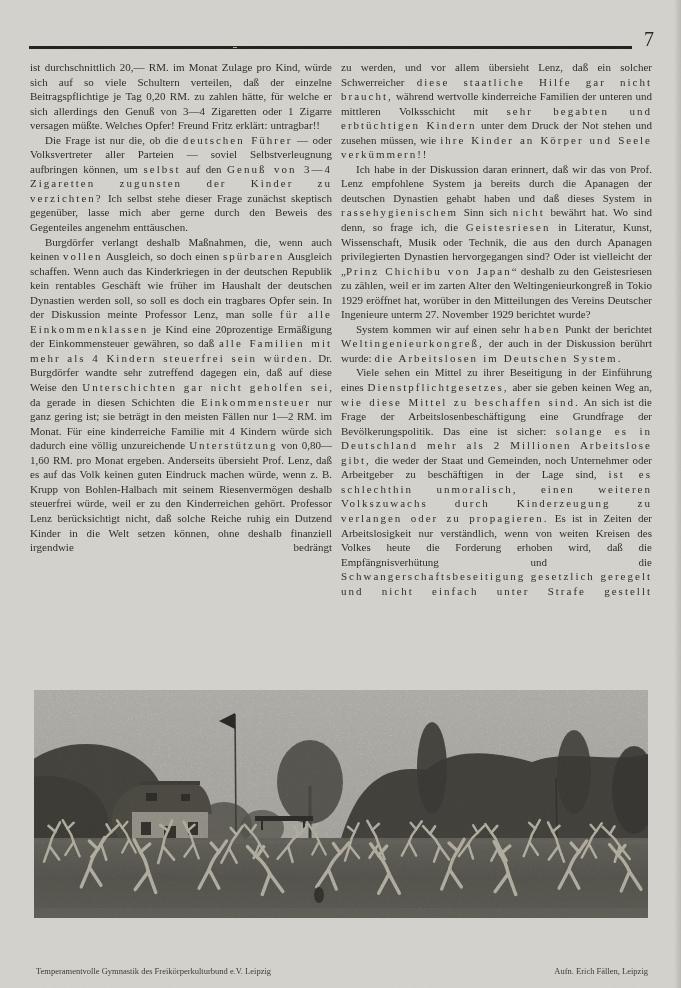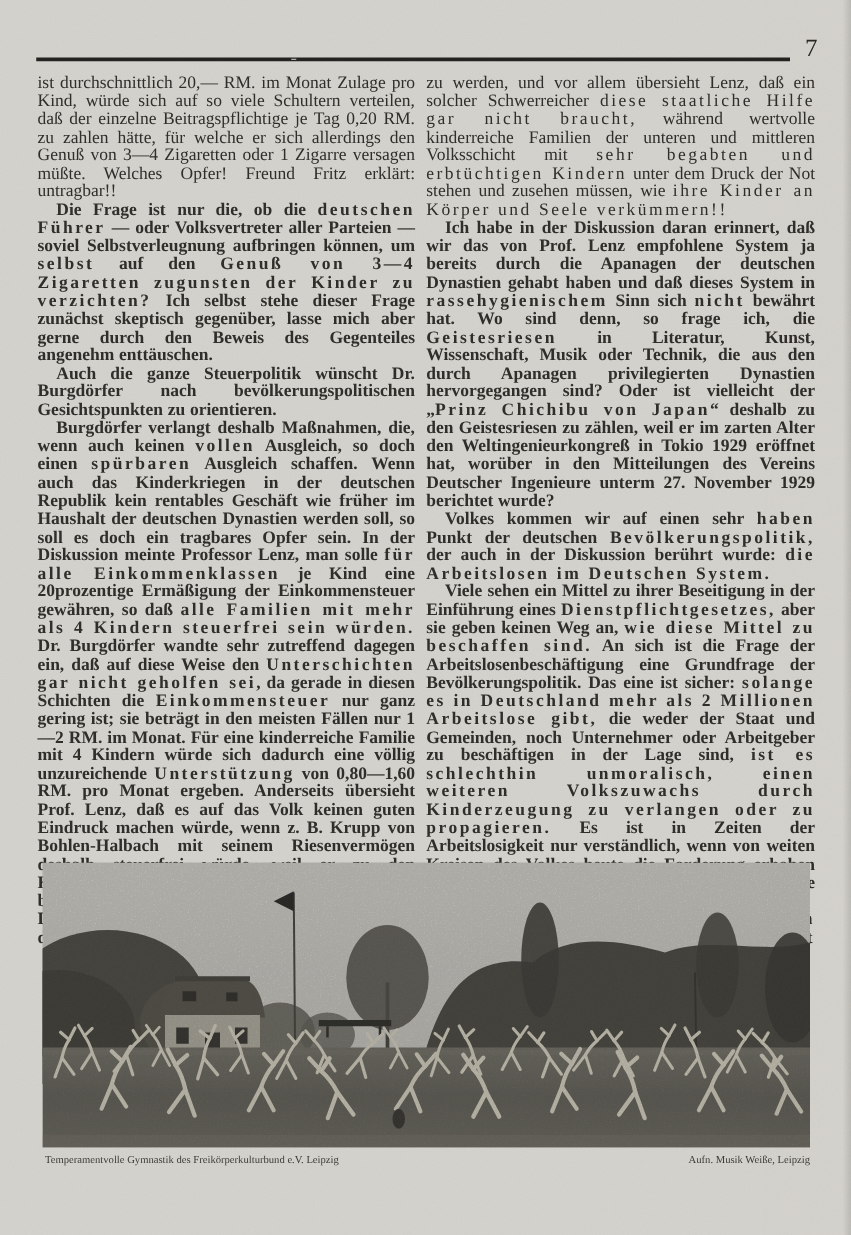--- a/index.html
+++ b/index.html
@@ -11,54 +11,53 @@
     position:relative;overflow:hidden;
   }
   .page{position:absolute;inset:0;}
   .header-rule{position:absolute;left:29px;top:46px;width:603px;height:3px;background:#1f1e1c;}
   .rule-gap{position:absolute;left:204px;top:1px;width:4px;height:1px;background:var(--paper,#d8d6d0);opacity:.8;}
   .page-number{position:absolute;right:27px;top:28px;font-size:20px;line-height:22px;color:#23221f;}
   .columns{position:absolute;left:30px;top:60px;width:622px;display:flex;gap:9px;}
   .col{flex:none;}
   .col-left{width:302px;}
   .col-right{width:311px;}
-  p.para{margin:0;text-align:justify;font-size:14px;line-height:14.55px;
+  p.para{margin:0;text-align:justify;font-size:11px;line-height:14.55px;
     -webkit-hyphens:auto;hyphens:auto;word-spacing:0.3px;}
-  p.para.indent{text-indent:15px;font-weight:bold;}
+  p.para.indent{text-indent:15px;}
   p.para.runon{text-align-last:justify;}
   .sperr{letter-spacing:2px;}
   .photo{position:absolute;left:34px;top:690px;width:614px;height:228px;}
   .photo svg{display:block;width:614px;height:228px;}
-  .caption-row{position:absolute;left:36px;right:33px;top:922px;display:flex;
+  .caption-row{position:absolute;left:36px;right:33px;top:966px;display:flex;
     justify-content:space-between;font-size:8.5px;line-height:11px;color:#3a3833;}
   .grain-overlay{position:absolute;inset:0;pointer-events:none;}
   .edge-shadow{position:absolute;right:0;top:0;bottom:0;width:7px;
     background:linear-gradient(to right,rgba(60,58,52,0),rgba(60,58,52,.16));pointer-events:none;}
 </style>
 </head>
 <body style="--paper: #d8d6d0; --ink: #2c2a27;">
 
 <div class="page">
 
   <div class="header-rule">
     <div class="rule-gap"></div>
   </div>
   <div class="page-number">7</div>
 
   <div class="columns">
     <div class="col col-left">
         <p class="para"><span>ist durchschnittlich 20,— RM. im Monat Zulage pro Kind, würde sich auf so viele Schultern verteilen, daß der einzelne Beitragspflichtige je Tag 0,20 RM. zu zahlen hätte, für welche er sich allerdings den Genuß von 3—4 Zigaretten oder 1 Zigarre versagen müßte. Welches Opfer! Freund Fritz erklärt: untragbar!!</span></p>
         <p class="para indent"><span>Die Frage ist nur die, ob die </span><span class="sperr">deutschen Führer</span><span> — oder Volksvertreter aller Parteien — soviel Selbstverleugnung aufbringen können, um </span><span class="sperr">selbst</span><span> auf den </span><span class="sperr">Genuß von 3—4 Zigaretten zugunsten der Kinder zu verzichten?</span><span> Ich selbst stehe dieser Frage zunächst skeptisch gegenüber, lasse mich aber gerne durch den Beweis des Gegenteiles angenehm enttäuschen.</span></p>
-        <p class="para indent"><span>Auch die ganze Steuerpolitik wünscht Dr. Burgdörfer nach bevölkerungspolitischen Gesichtspunkten zu orientieren.</span></p>
         <p class="para indent runon"><span>Burgdörfer verlangt deshalb Maßnahmen, die, wenn auch keinen </span><span class="sperr">vollen</span><span> Ausgleich, so doch einen </span><span class="sperr">spürbaren</span><span> Ausgleich schaffen. Wenn auch das Kinderkriegen in der deutschen Republik kein rentables Geschäft wie früher im Haushalt der deutschen Dynastien werden soll, so soll es doch ein tragbares Opfer sein. In der Diskussion meinte Professor Lenz, man solle </span><span class="sperr">für alle Einkommenklassen</span><span> je Kind eine 20prozentige Ermäßigung der Einkommensteuer gewähren, so daß </span><span class="sperr">alle Familien mit mehr als 4 Kindern steuerfrei sein würden.</span><span> Dr. Burgdörfer wandte sehr zutreffend dagegen ein, daß auf diese Weise den </span><span class="sperr">Unterschichten gar nicht geholfen sei</span><span>, da gerade in diesen Schichten die </span><span class="sperr">Einkommensteuer</span><span> nur ganz gering ist; sie beträgt in den meisten Fällen nur 1—2 RM. im Monat. Für eine kinderreiche Familie mit 4 Kindern würde sich dadurch eine völlig unzureichende </span><span class="sperr">Unterstützung</span><span> von 0,80—1,60 RM. pro Monat ergeben. Anderseits übersieht Prof. Lenz, daß es auf das Volk keinen guten Eindruck machen würde, wenn z. B. Krupp von Bohlen-Halbach mit seinem Riesenvermögen deshalb steuerfrei würde, weil er zu den Kinderreichen gehört. Professor Lenz berücksichtigt nicht, daß solche Reiche ruhig ein Dutzend Kinder in die Welt setzen können, ohne deshalb finanziell irgendwie bedrängt</span></p>
       </div>
     <div class="col col-right">
         <p class="para"><span>zu werden, und vor allem übersieht Lenz, daß ein solcher Schwerreicher </span><span class="sperr">diese staatliche Hilfe gar nicht braucht,</span><span> während wertvolle kinderreiche Familien der unteren und mittleren Volksschicht mit </span><span class="sperr">sehr begabten und erbtüchtigen Kindern</span><span> unter dem Druck der Not stehen und zusehen müssen, wie </span><span class="sperr">ihre Kinder an Körper und Seele verkümmern!!</span></p>
         <p class="para indent"><span>Ich habe in der Diskussion daran erinnert, daß wir das von Prof. Lenz empfohlene System ja bereits durch die Apanagen der deutschen Dynastien gehabt haben und daß dieses System in </span><span class="sperr">rassehygienischem</span><span> Sinn sich </span><span class="sperr">nicht</span><span> bewährt hat. Wo sind denn, so frage ich, die </span><span class="sperr">Geistesriesen</span><span> in Literatur, Kunst, Wissenschaft, Musik oder Technik, die aus den durch Apanagen privilegierten Dynastien hervorgegangen sind? Oder ist vielleicht der „</span><span class="sperr">Prinz Chichibu von Japan</span><span>“ deshalb zu den Geistesriesen zu zählen, weil er im zarten Alter den Weltingenieurkongreß in Tokio 1929 eröffnet hat, worüber in den Mitteilungen des Vereins Deutscher Ingenieure unterm 27. November 1929 berichtet wurde?</span></p>
-        <p class="para indent"><span>Volkes kommen wir auf einen sehr </span><span class="sperr">haben</span><span> Punkt der deutschen </span><span class="sperr">Bevölkerungspolitik,</span><span> der auch in der Diskussion berührt wurde: </span><span class="sperr">die Arbeitslosen im Deutschen System.</span></p>
+        <p class="para indent"><span>System kommen wir auf einen sehr </span><span class="sperr">haben</span><span> Punkt der berichtet </span><span class="sperr">Weltingenieurkongreß,</span><span> der auch in der Diskussion berührt wurde: </span><span class="sperr">die Arbeitslosen im Deutschen System.</span></p>
         <p class="para indent runon"><span>Viele sehen ein Mittel zu ihrer Beseitigung in der Einführung eines </span><span class="sperr">Dienstpflichtgesetzes,</span><span> aber sie geben keinen Weg an, </span><span class="sperr">wie diese Mittel zu beschaffen sind.</span><span> An sich ist die Frage der Arbeitslosenbeschäftigung eine Grundfrage der Bevölkerungspolitik. Das eine ist sicher: </span><span class="sperr">solange es in Deutschland mehr als 2 Millionen Arbeitslose gibt,</span><span> die weder der Staat und Gemeinden, noch Unternehmer oder Arbeitgeber zu beschäftigen in der Lage sind, </span><span class="sperr">ist es schlechthin unmoralisch, einen weiteren Volkszuwachs durch Kinderzeugung zu verlangen oder zu propagieren.</span><span> Es ist in Zeiten der Arbeitslosigkeit nur verständlich, wenn von weiten Kreisen des Volkes heute die Forderung erhoben wird, daß die Empfängnisverhütung und die </span><span class="sperr">Schwangerschaftsbeseitigung gesetzlich geregelt und nicht einfach unter Strafe gestellt</span></p>
       </div>
   </div>
 
   <div class="photo">
     <svg viewBox="0 0 614 228" xmlns="http://www.w3.org/2000/svg">
       <defs>
         <linearGradient id="skyGrad" x1="0" y1="0" x2="0" y2="1">
           <stop offset="0" stop-color="#d7d5cf"></stop>
           <stop offset="1" stop-color="#cbc9c2"></stop>
@@ -158,21 +157,21 @@
         </g>
 
       <ellipse cx="285" cy="205" rx="5" ry="8" fill="#3c3a35"></ellipse>
 
       <rect x="0" y="0" width="614" height="228" filter="url(#grain)" opacity="0.18"></rect>
     </svg>
   </div>
 
   <div class="caption-row">
     <span>Temperamentvolle Gymnastik des Freikörperkulturbund e.V. Leipzig</span>
-    <span>Aufn. Musik Weiße, Leipzig</span>
+    <span>Aufn. Erich Fällen, Leipzig</span>
   </div>
 
   <svg class="grain-overlay" width="681" height="988" xmlns="http://www.w3.org/2000/svg">
     <filter id="pageGrain">
       <feTurbulence type="fractalNoise" baseFrequency="0.85" numOctaves="2" result="n"></feTurbulence>
       <feColorMatrix in="n" type="matrix" values="0 0 0 0 0.2  0 0 0 0 0.2  0 0 0 0 0.18  0.5 0.5 0.5 0 0"></feColorMatrix>
     </filter>
     <rect width="681" height="988" filter="url(#pageGrain)" opacity="0.07"></rect>
   </svg>
   <div class="edge-shadow"></div>

